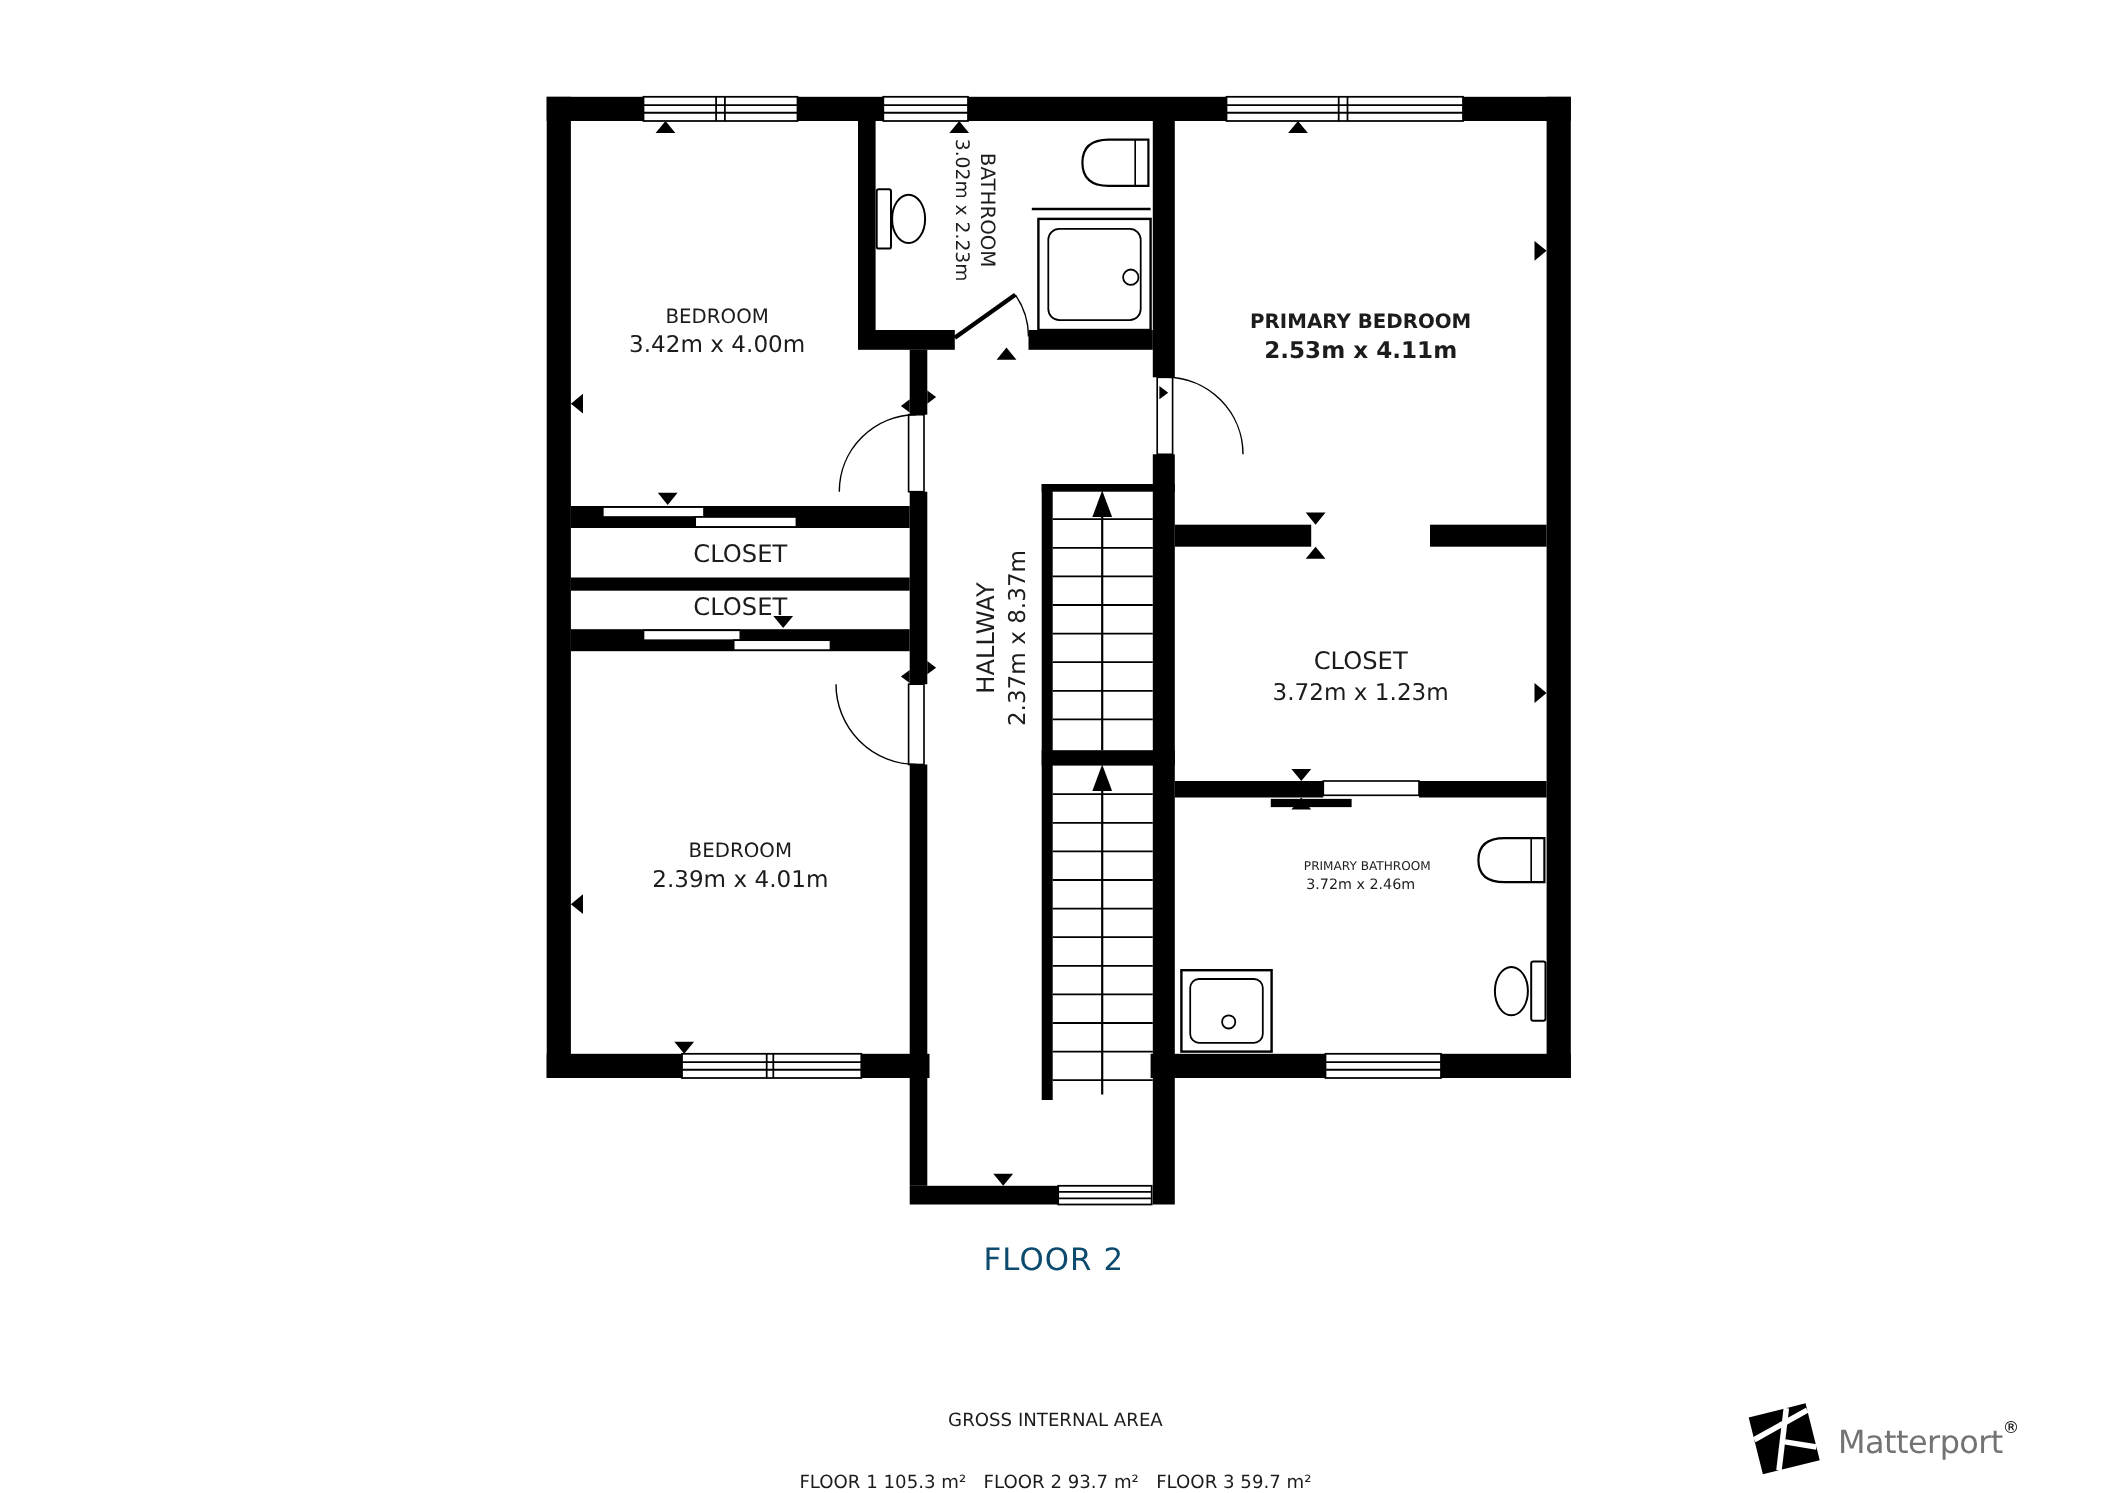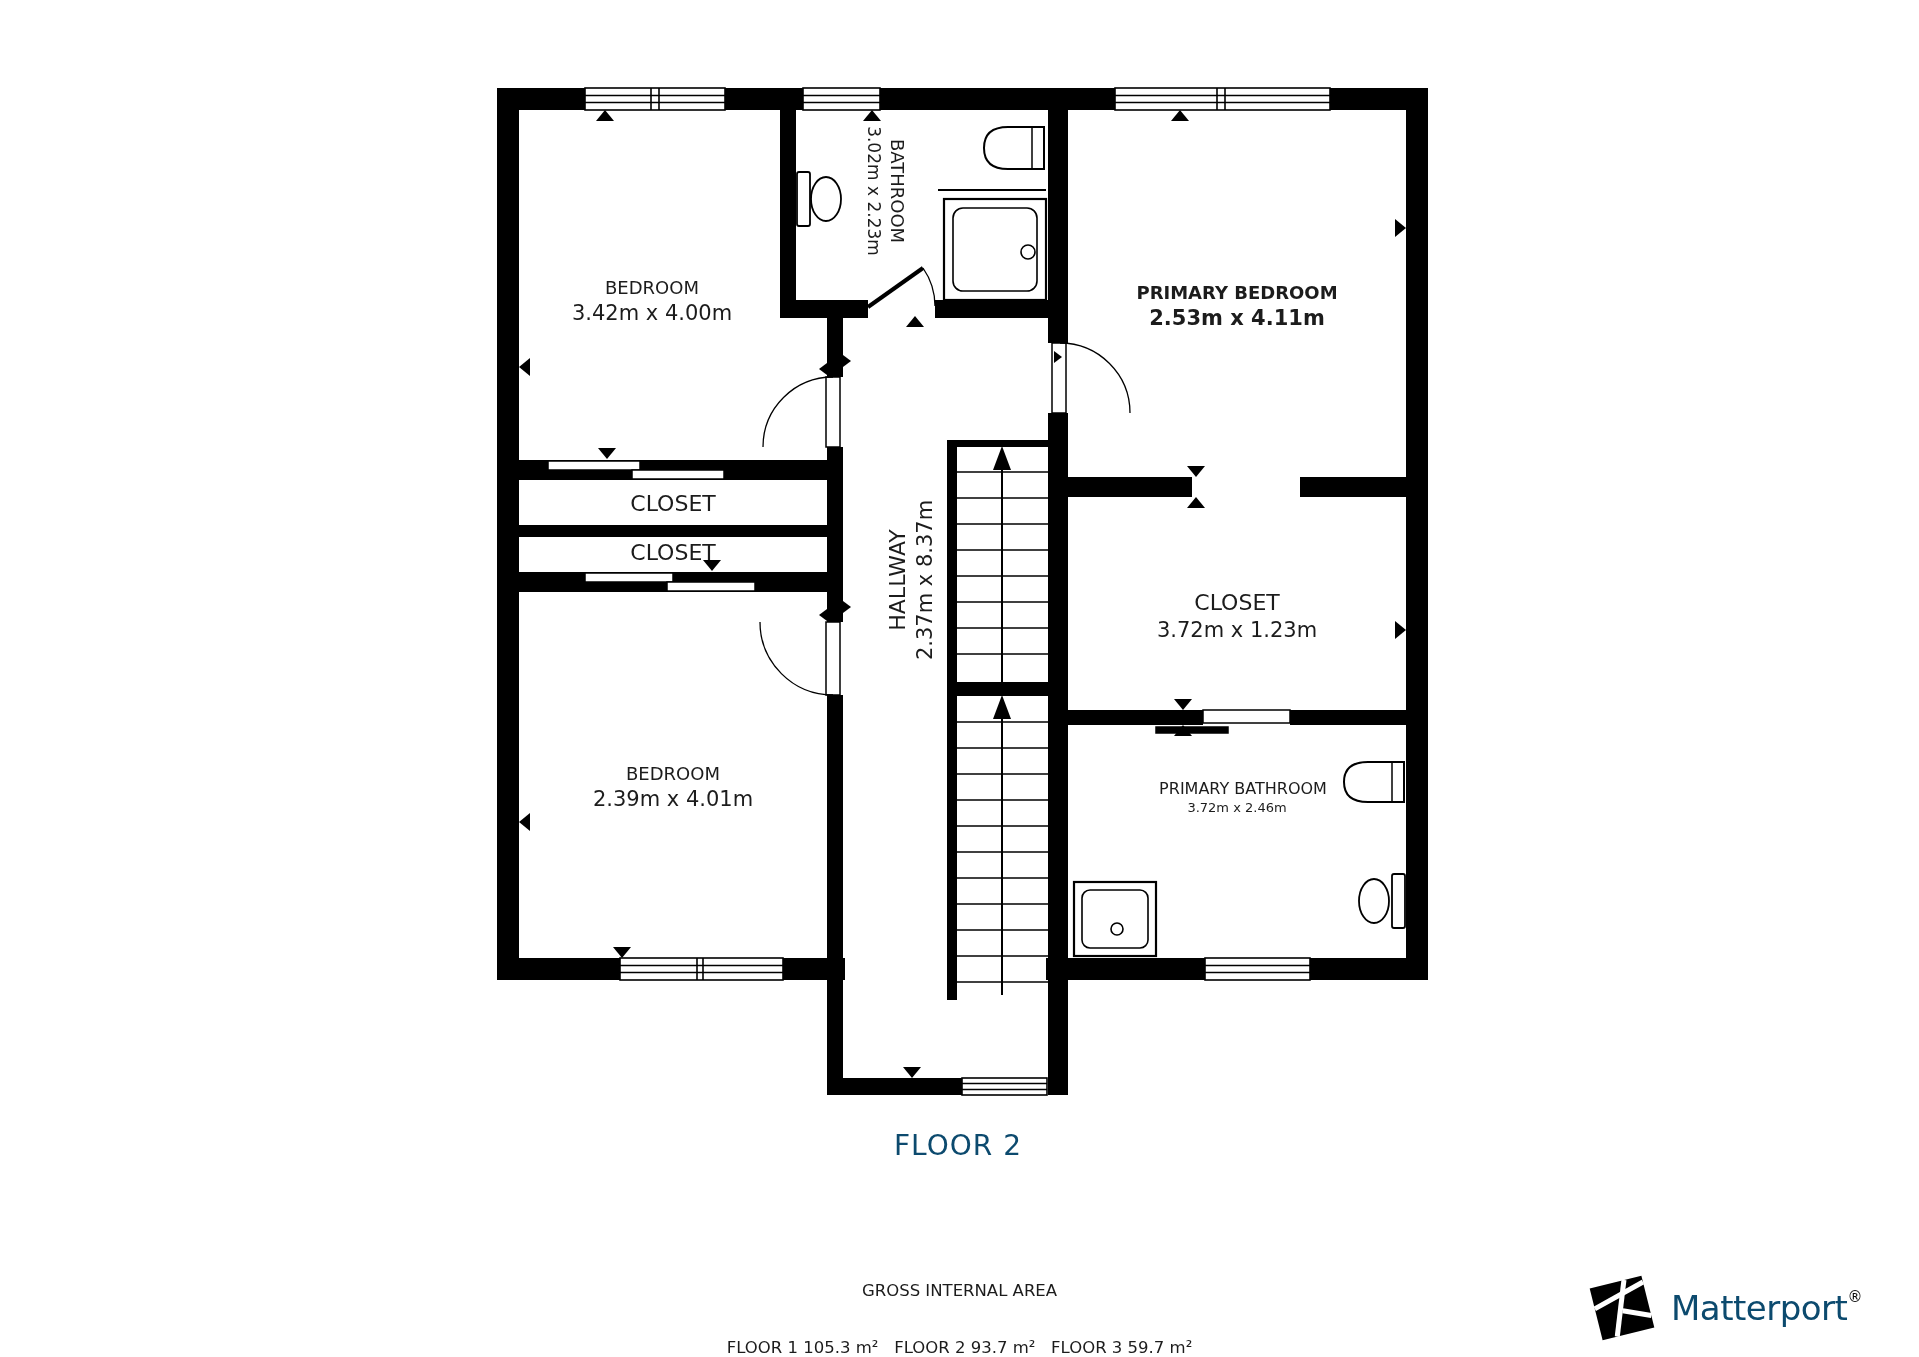--- a/index.html
+++ b/index.html
@@ -11,36 +11,36 @@
   .room-label{
     position:absolute;text-align:center;white-space:nowrap;
     transform:translate(-50%,-50%);line-height:1.32;color:#1c1c1c;
   }
   .room-label.rot-cw{transform:translate(-50%,-50%) rotate(90deg);}
   .room-label.rot-ccw{transform:translate(-50%,-50%) rotate(-90deg);}
   .room-name{font-size:18px;}
   .room-dims{font-size:21px;}
   .lbl-sm .room-name{font-size:18px;}
   .lbl-sm .room-dims{font-size:17px;}
-  .lbl-xs .room-name{font-size:16px;margin-left:12px;}
+  .lbl-xs .room-name{font-size:11px;margin-left:12px;}
   .lbl-xs .room-dims{font-size:13px;}
   .lbl-md .room-name{font-size:22px;}
   .lbl-md .room-dims{font-size:21px;}
   .floor-title{
     position:absolute;left:958px;top:1145px;transform:translate(-50%,-50%);
     font-size:28px;color:#0c4a6e;letter-spacing:1px;
   }
   .footer{
     position:absolute;left:0;top:1243px;width:100%;text-align:center;
     font-size:16.5px;line-height:19px;color:#1c1c1c;white-space:pre-wrap;
   }
   .brand{
     position:absolute;left:1586px;top:1272px;display:flex;align-items:center;gap:13px;
   }
-  .brand-text{font-size:34px;color:#0c4a6e;letter-spacing:-0.5px;font-weight:500;}
+  .brand-text{font-size:29px;color:#737373;letter-spacing:-0.5px;font-weight:500;}
   .brand-reg{font-size:15px;color:#0a0a0a;vertical-align:18px;}
 </style>
 </head>
 <body>
 
 <div class="canvas">
 
   <svg class="plan-svg" width="1919" height="1357" viewBox="0 0 1919 1357">
 
     <g fill="#000000">

